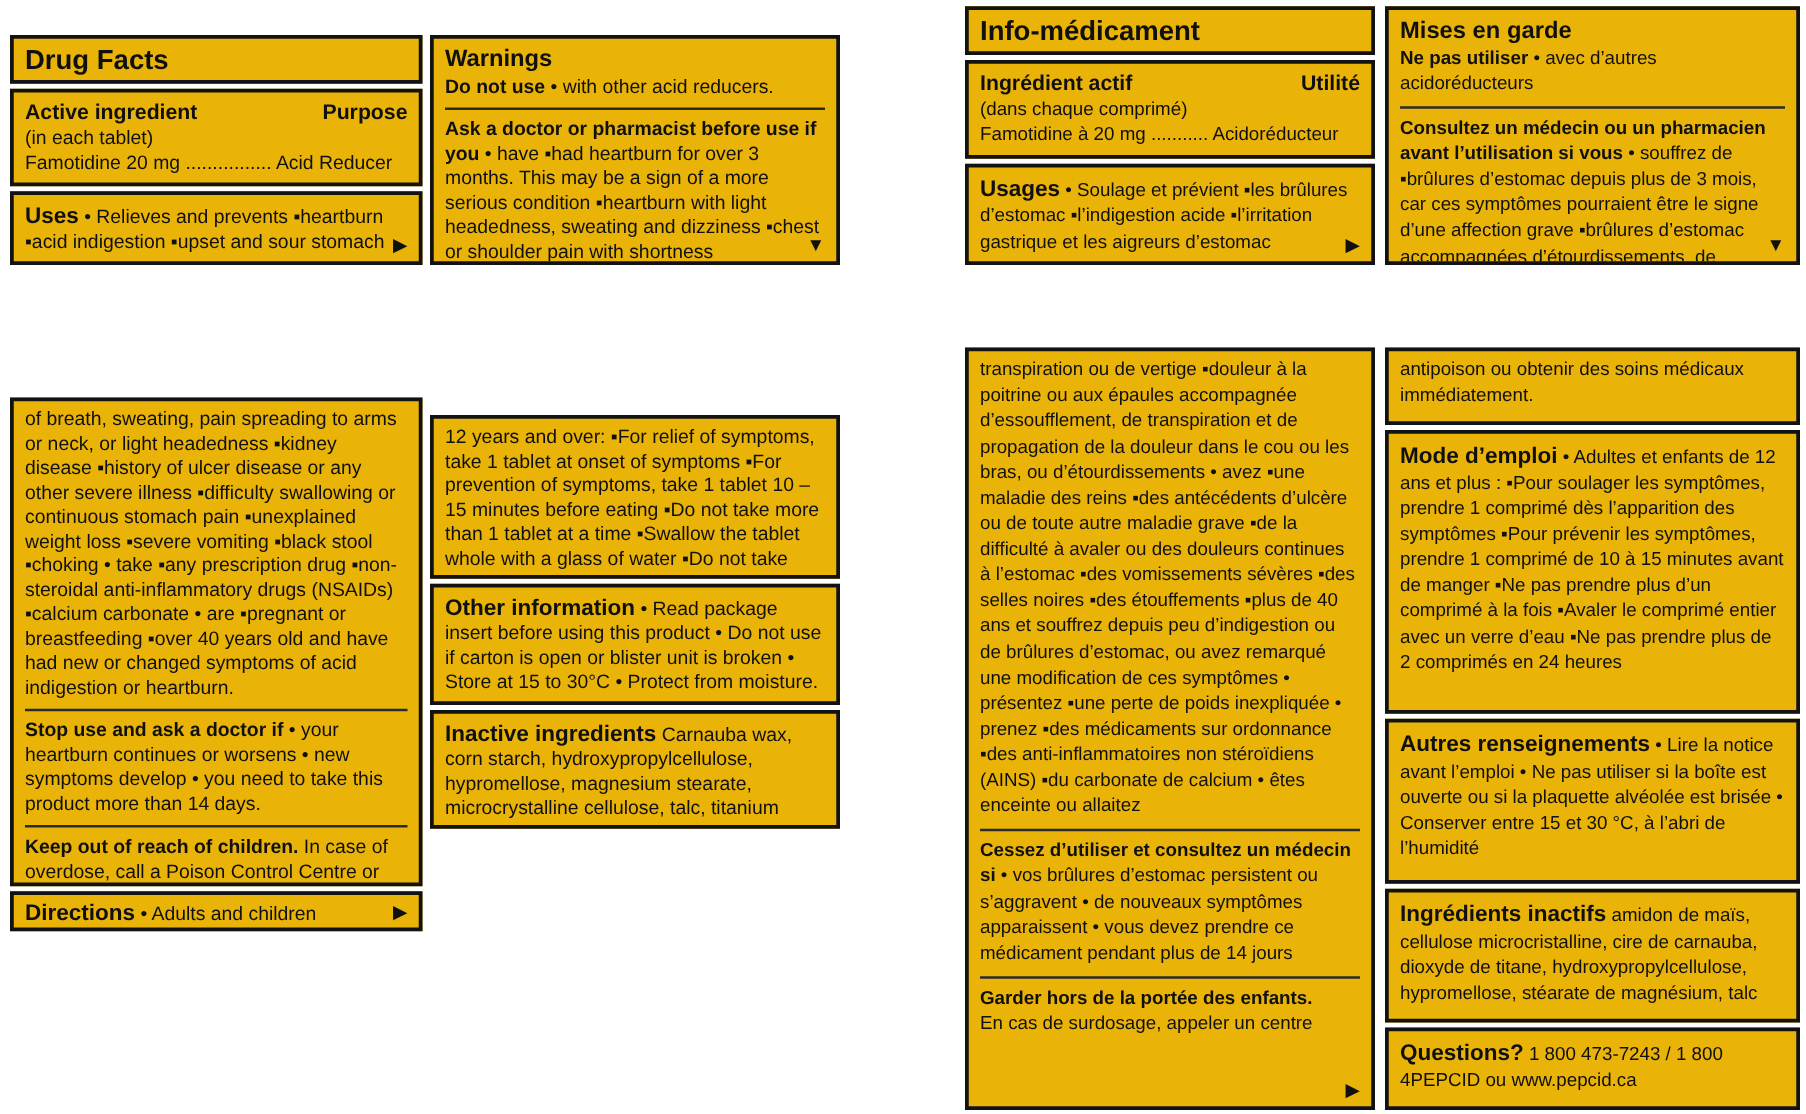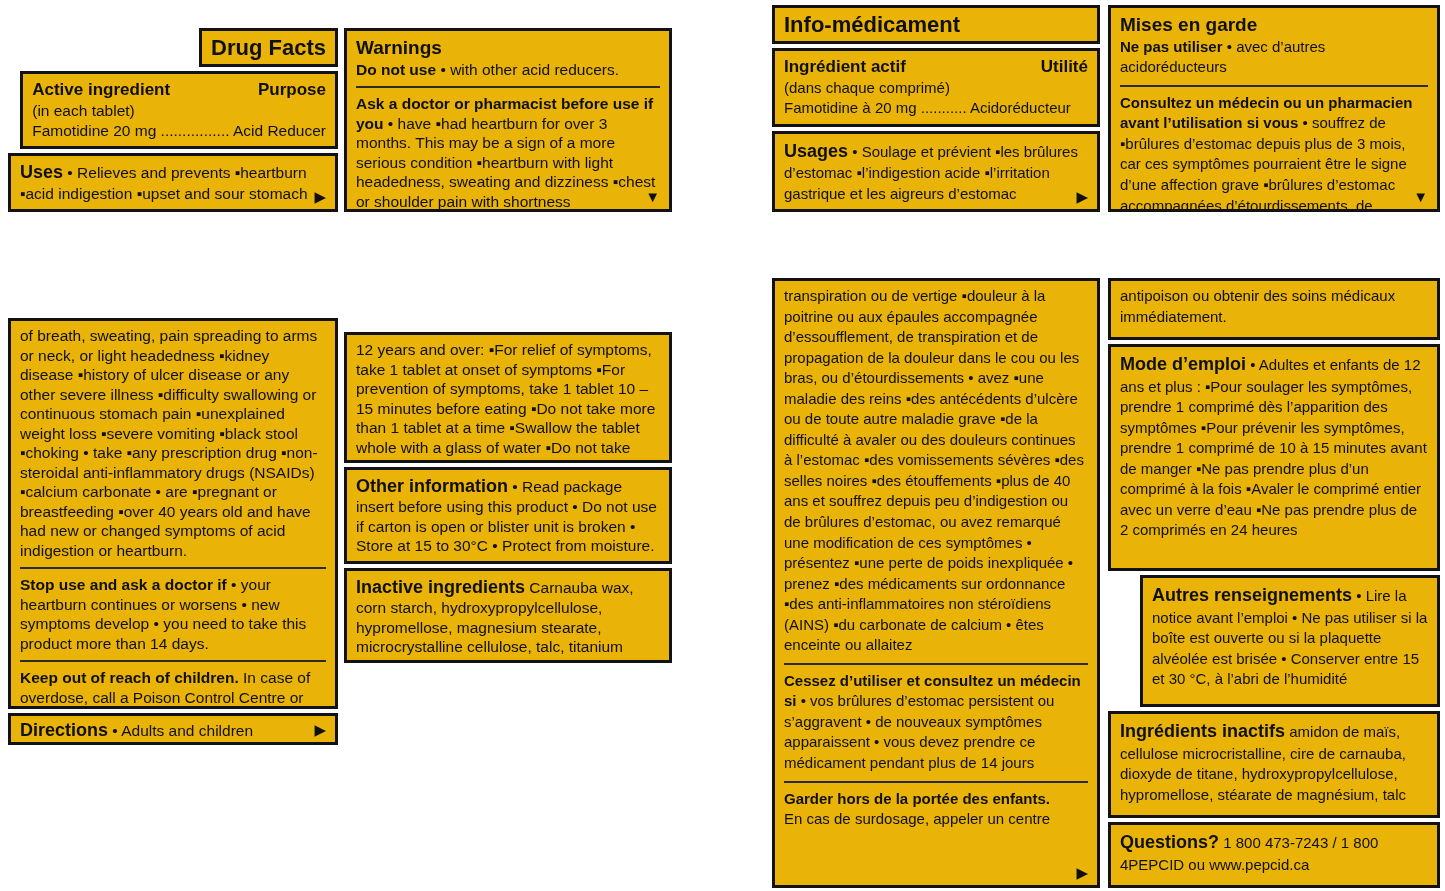--- a/index.html
+++ b/index.html
@@ -20,21 +20,21 @@
   .fr .txt { font-size:15px; line-height:1.37; }
   .warn-title { font-size:19px; font-weight:bold; line-height:1.25; }
   .seg-b { font-weight:bold; }
   .seg-h { font-weight:bold; font-size:18px; }
   .divider { border-top:2px solid #2a2a2a; margin:7px 0 6px 0; }
   .arrow { position:absolute; right:9px; bottom:5px; font-size:15px; line-height:1; }
 </style>
 </head>
 <body>
 
-<div class="col en" style="left:8px; top:28px; width:330px; height:184px;align-items:flex-end;">
+<div class="col en" style="left:8px; top:28px; width:330px; height:184px;">
   <div class="box" style="padding:4px 9px;">
     <div class="title">Drug Facts</div>
   </div>
   <div class="box">
     <div class="hdrow">
       <span>Active ingredient</span>
       <span>Purpose</span>
     </div>
     <div class="txt">(in each tablet)</div>
     <div class="txt">Famotidine 20 mg  ................  Acid Reducer</div>
@@ -120,21 +120,21 @@
   </div>
 </div>
 
 <div class="col fr" style="left:1108px; top:278px; width:332px; height:610px;">
   <div class="box" style="height:62px;">
     <div class="txt"><span>antipoison ou obtenir des soins médicaux immédiatement.</span></div>
   </div>
   <div class="box" style="height:227px;">
     <div class="txt"><span class="seg-h">Mode d’emploi</span><span>  • Adultes et enfants de 12 ans et plus : ▪Pour soulager les symptômes, prendre 1 comprimé dès l’apparition des symptômes  ▪Pour prévenir les symptômes, prendre 1 comprimé de 10 à 15 minutes avant de manger  ▪Ne pas prendre plus d’un comprimé à la fois ▪Avaler le comprimé entier avec un verre d’eau  ▪Ne pas prendre plus de 2 comprimés en 24 heures</span></div>
   </div>
-  <div class="box" style="height:132px;margin-left:32px;">
+  <div class="box" style="height:132px;">
     <div class="txt"><span class="seg-h">Autres renseignements</span><span>  • Lire la notice avant l’emploi  • Ne pas utiliser si la boîte est ouverte ou si la plaquette alvéolée est brisée  • Conserver entre 15 et 30 °C, à l’abri de l’humidité</span></div>
   </div>
   <div class="box" style="height:107px;">
     <div class="txt"><span class="seg-h">Ingrédients inactifs</span><span>  amidon de maïs, cellulose microcristalline, cire de carnauba, dioxyde de titane, hydroxypropylcellulose, hypromellose, stéarate de magnésium, talc</span></div>
   </div>
   <div class="box grow">
     <div class="txt"><span class="seg-h">Questions?</span><span> 1 800 473-7243 / 1 800 4PEPCID ou www.pepcid.ca</span></div>
   </div>
 </div>
 

